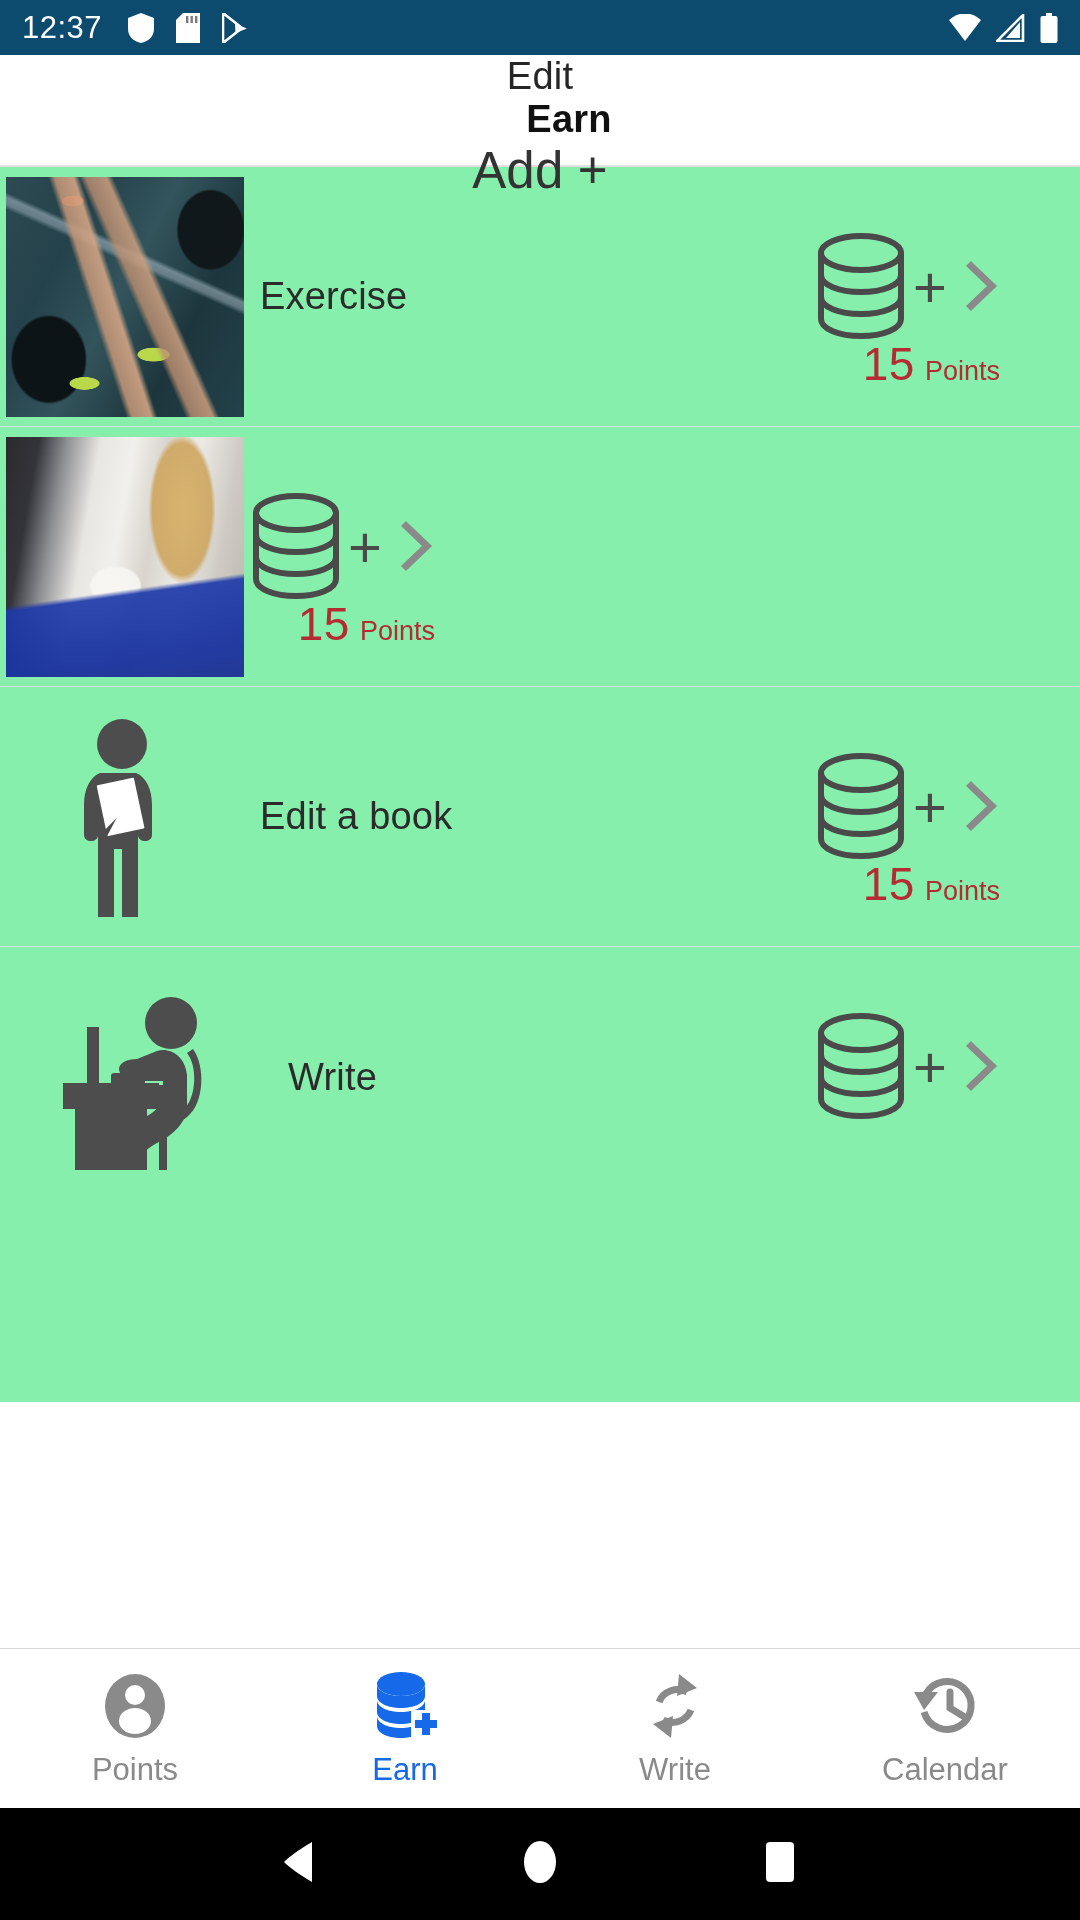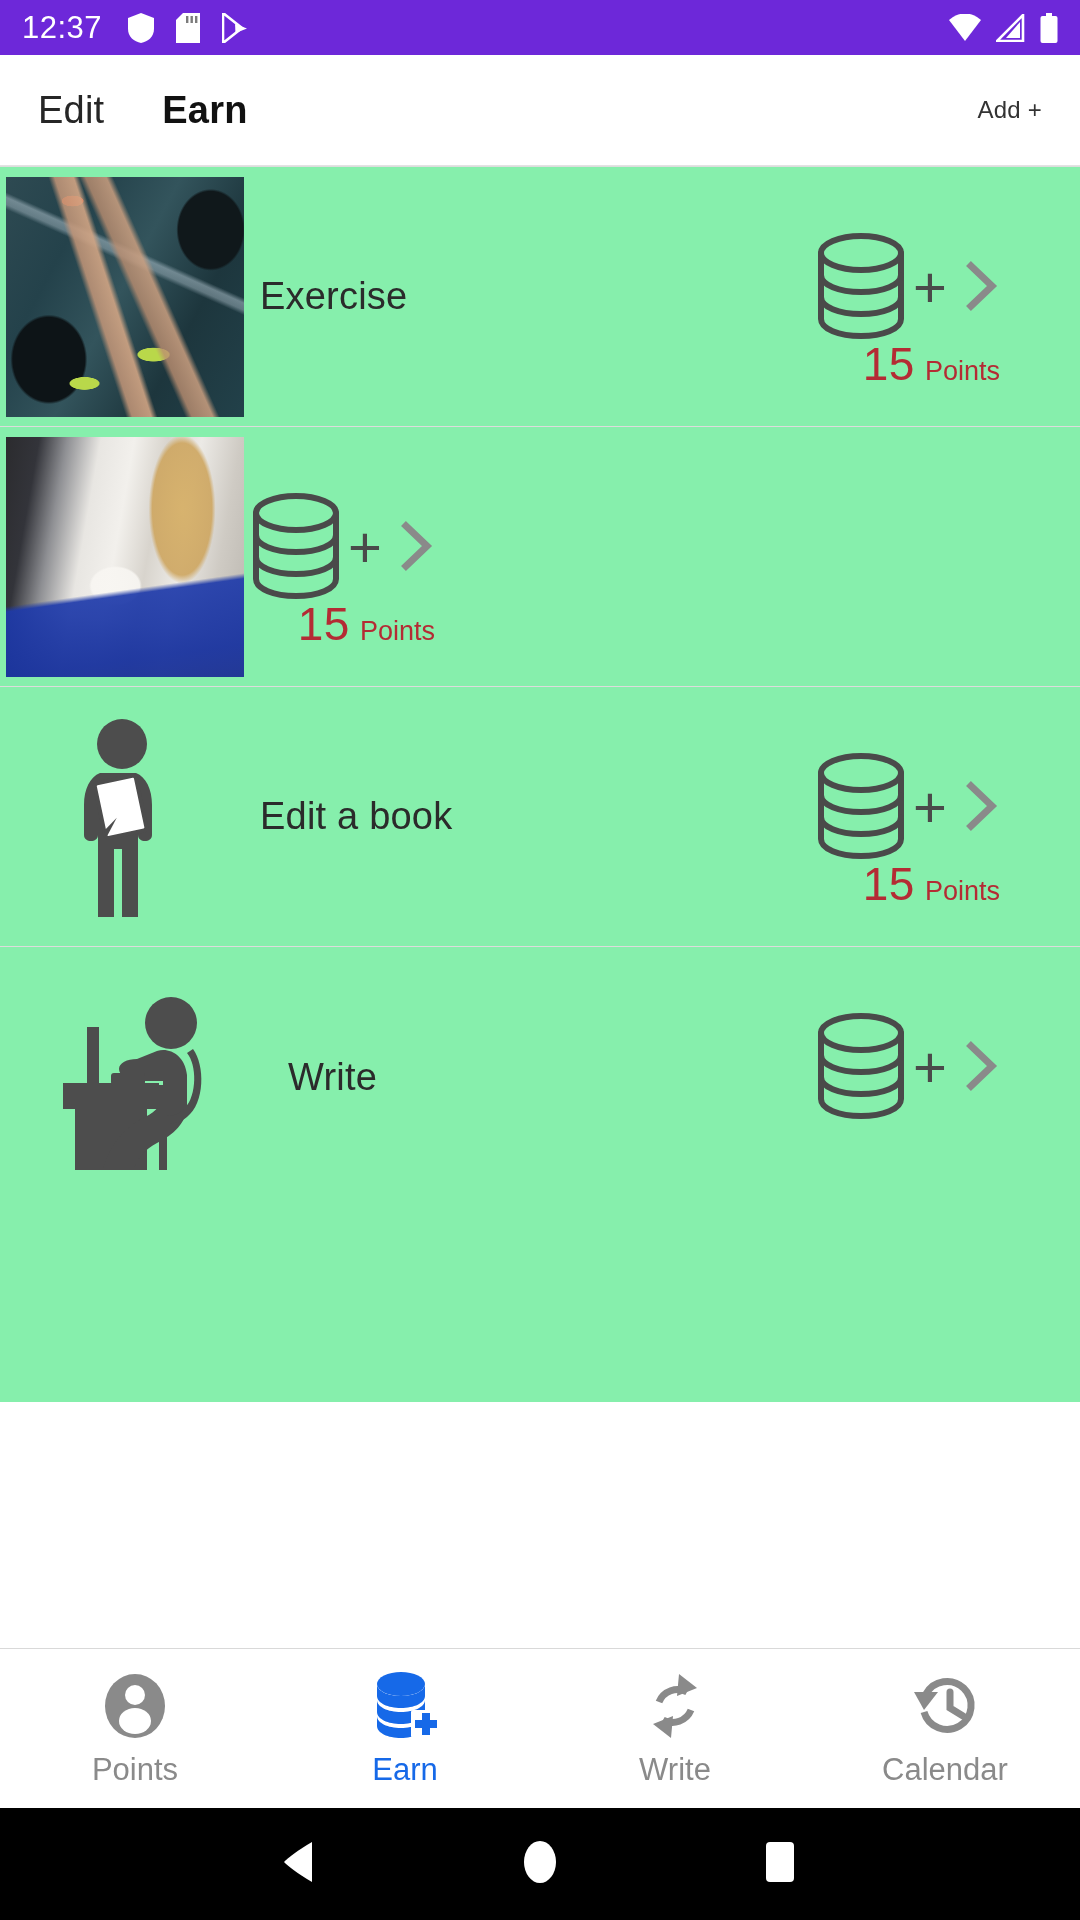--- a/index.html
+++ b/index.html
@@ -5,49 +5,50 @@
   * { margin:0; padding:0; box-sizing:border-box; }
   html, body {
     width:1080px; height:1920px;
     background:#ffffff;
     font-family:"Liberation Sans", sans-serif;
     overflow:hidden;
   }
 
   
   .statusbar{
-    height:55px; background:#6d28d9;
+    height:55px; background:#0c4a6e;
     display:flex; align-items:center;
     padding:0 22px;
   }
   .sb-time{
     color:#ffffff; font-size:31px; letter-spacing:.5px;
     font-family:"Liberation Sans", sans-serif;
   }
   .sb-left-icons{ display:flex; align-items:center; gap:22px; margin-left:26px; }
   .sb-spacer{ flex:1; }
   .sb-right-icons{ display:flex; align-items:center; gap:14px; }
 
   
   .appbar{
     height:111px; background:#ffffff;
     display:flex; align-items:center;
     padding:0 38px;
     border-bottom:1px solid #e3e3e3;
+    flex-direction:column;
   }
   .ab-edit{
     font-size:38px; color:#262626; letter-spacing:.2px;
   }
   .ab-title{
     font-size:38px; color:#111111; font-weight:bold;
     margin-left:58px; letter-spacing:.2px;
   }
   .ab-spacer{ flex:1; }
   .ab-add{
-    font-size:24px; color:#333333; letter-spacing:.2px;
+    font-size:51px; color:#333333; letter-spacing:.2px;
   }
 
   
   .list{
     height:1236px;
     background:#86efac;
     overflow:hidden;
     border-top:1px solid #dddddd;
   }
   .row{

